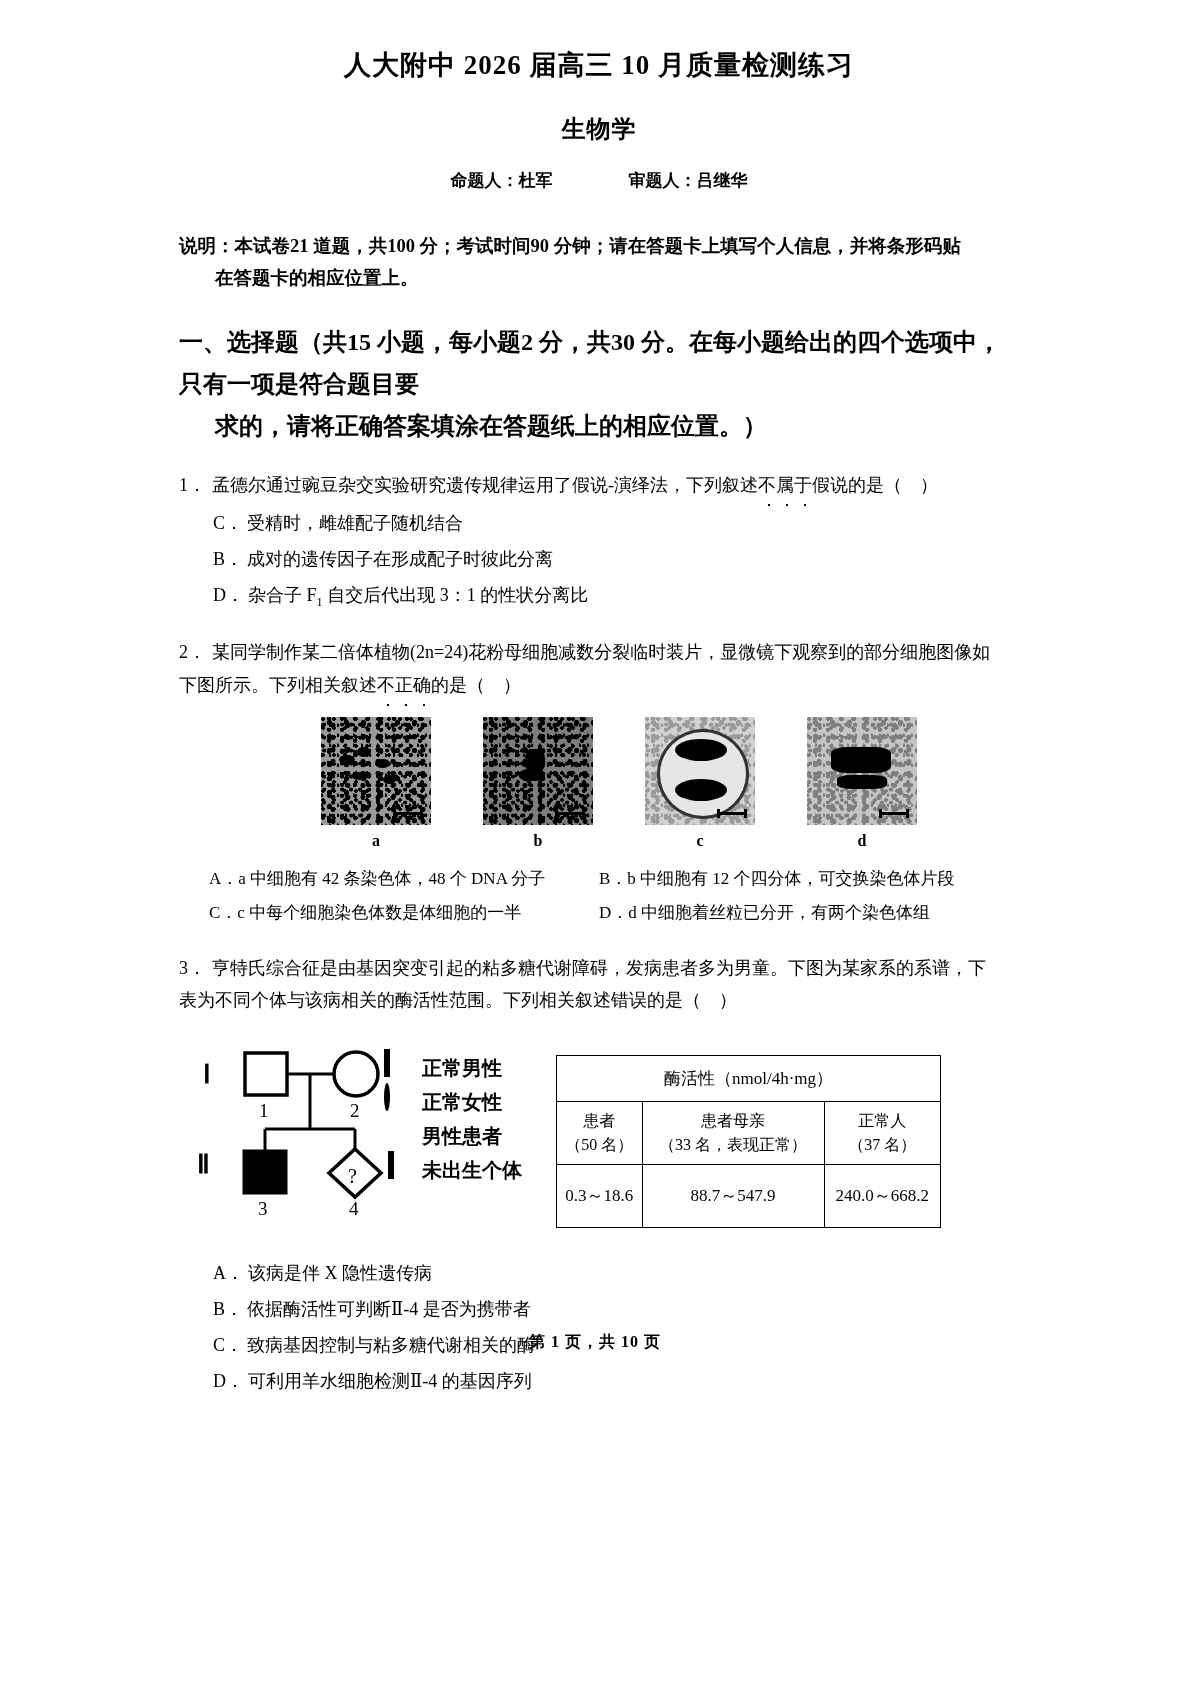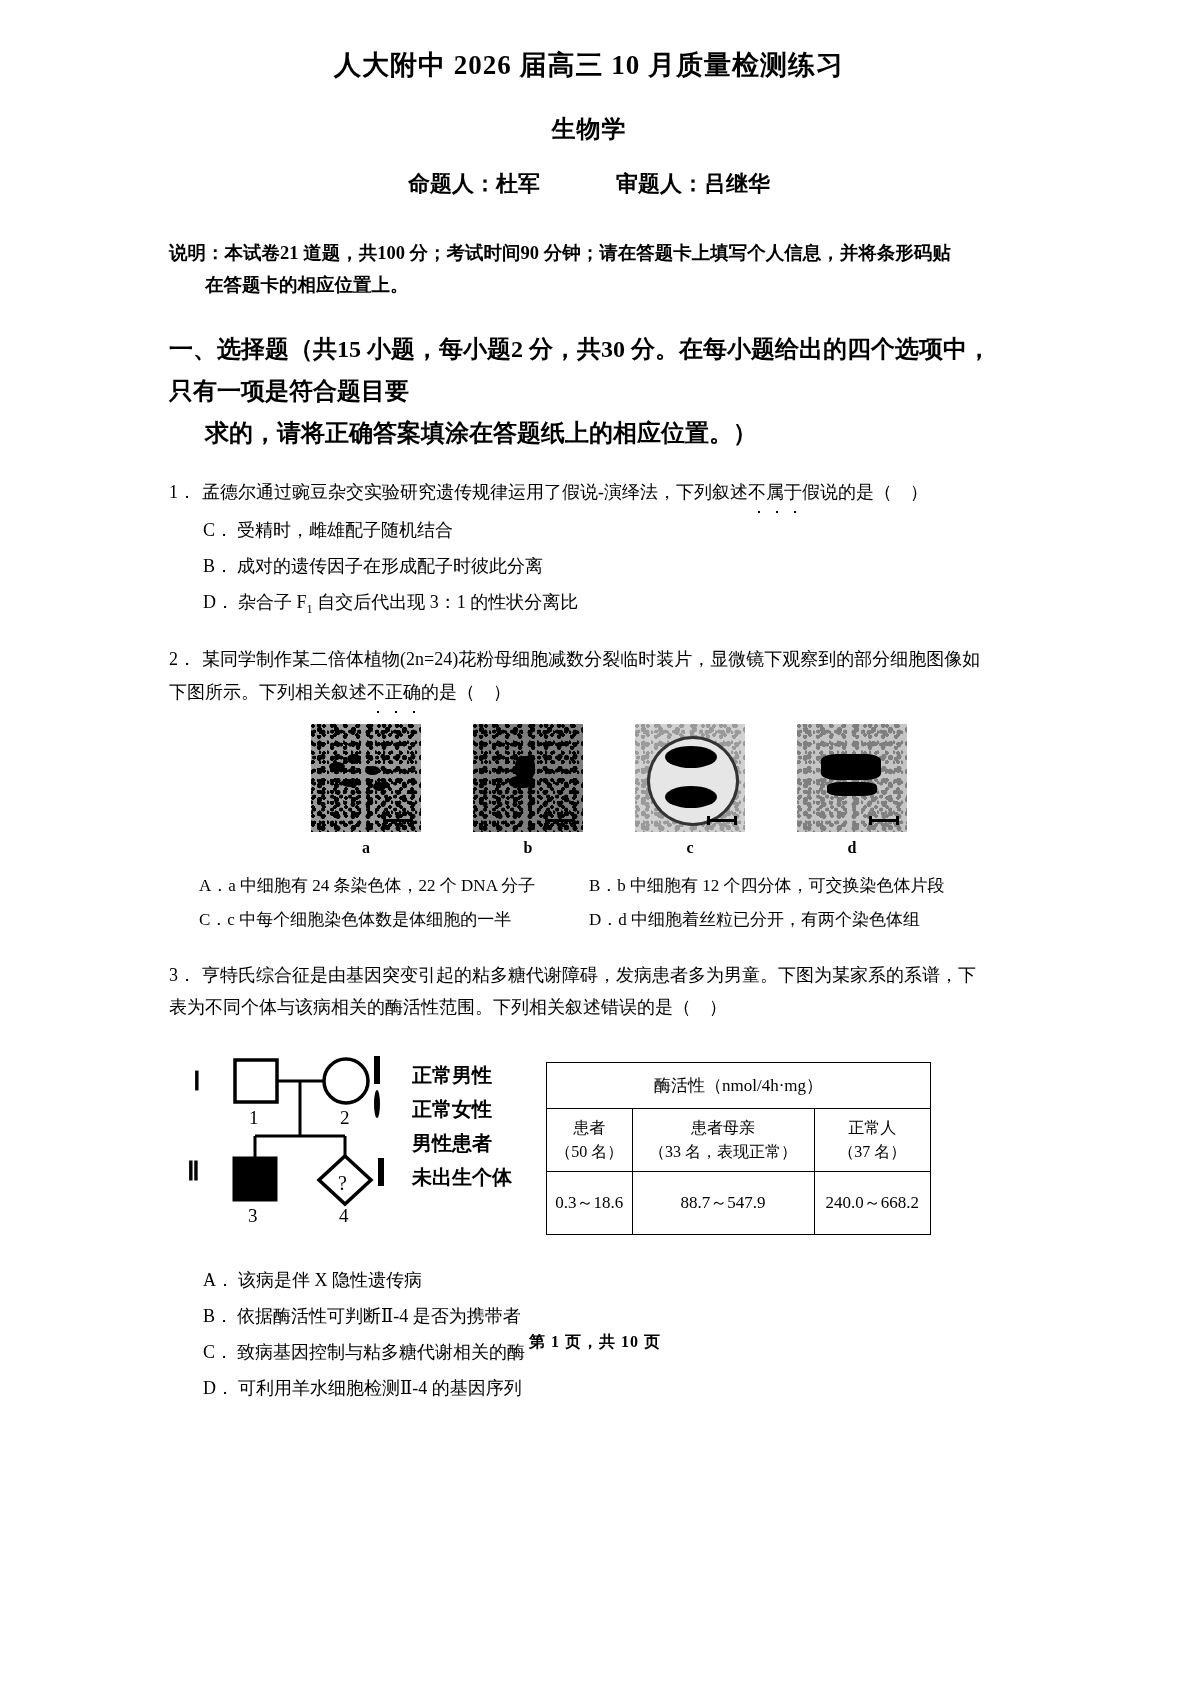--- a/index.html
+++ b/index.html
@@ -17,21 +17,21 @@
   }
   .page {
     width: 1190px;
     height: 1690px;
     position: relative;
     box-sizing: border-box;
     padding: 0;
   }
   .content {
     position: absolute;
-    left: 169px;
+    left: 179px;
     top: 0;
     width: 840px;
   }
 
   
   .doc-title {
     text-align: center;
     font-size: 27px;
     font-weight: bold;
     letter-spacing: 1px;
@@ -40,21 +40,21 @@
   }
   .subject-title {
     text-align: center;
     font-size: 24px;
     font-weight: bold;
     margin-top: 30px;
     letter-spacing: 1px;
   }
   .byline {
     margin-top: 24px;
-    font-size: 22px;
+    font-size: 17px;
     display: flex;
     justify-content: center;
     gap: 76px;
     font-weight: bold;
   }
 
   
   .note {
     margin-top: 38px;
     font-size: 18.5px;
@@ -345,21 +345,21 @@
             <div class="noise mid" style="opacity:.45;"></div>
             <div class="blob" style="left:24px;top:30px;width:60px;height:26px;border-radius:25%;"></div>
             <div class="blob" style="left:30px;top:58px;width:50px;height:14px;border-radius:30%;"></div>
             <div class="scalebar"></div>
           </div>
           <div class="micro-label">d</div>
         </div>
       </div>
 
       <div class="opt-grid">
-        <div>A．a 中细胞有 24 条染色体，22 个 DNA 分子</div>
+        <div>A．a 中细胞有 42 条染色体，48 个 DNA 分子</div>
         <div>B．b 中细胞有 12 个四分体，可交换染色体片段</div>
         <div>C．c 中每个细胞染色体数是体细胞的一半</div>
         <div>D．d 中细胞着丝粒已分开，有两个染色体组</div>
       </div>
     </div>
 
     <div class="q">
       <div class="q-stem">
         <span class="num">3．</span><span>亨特氏综合征是由基因突变引起的粘多糖代谢障碍，发病患者多为男童。下图为某家系的系谱，下</span>
         <span class="q-stem-cont">表为不同个体与该病相关的酶活性范围。下列相关叙述错误的是（　）</span>

